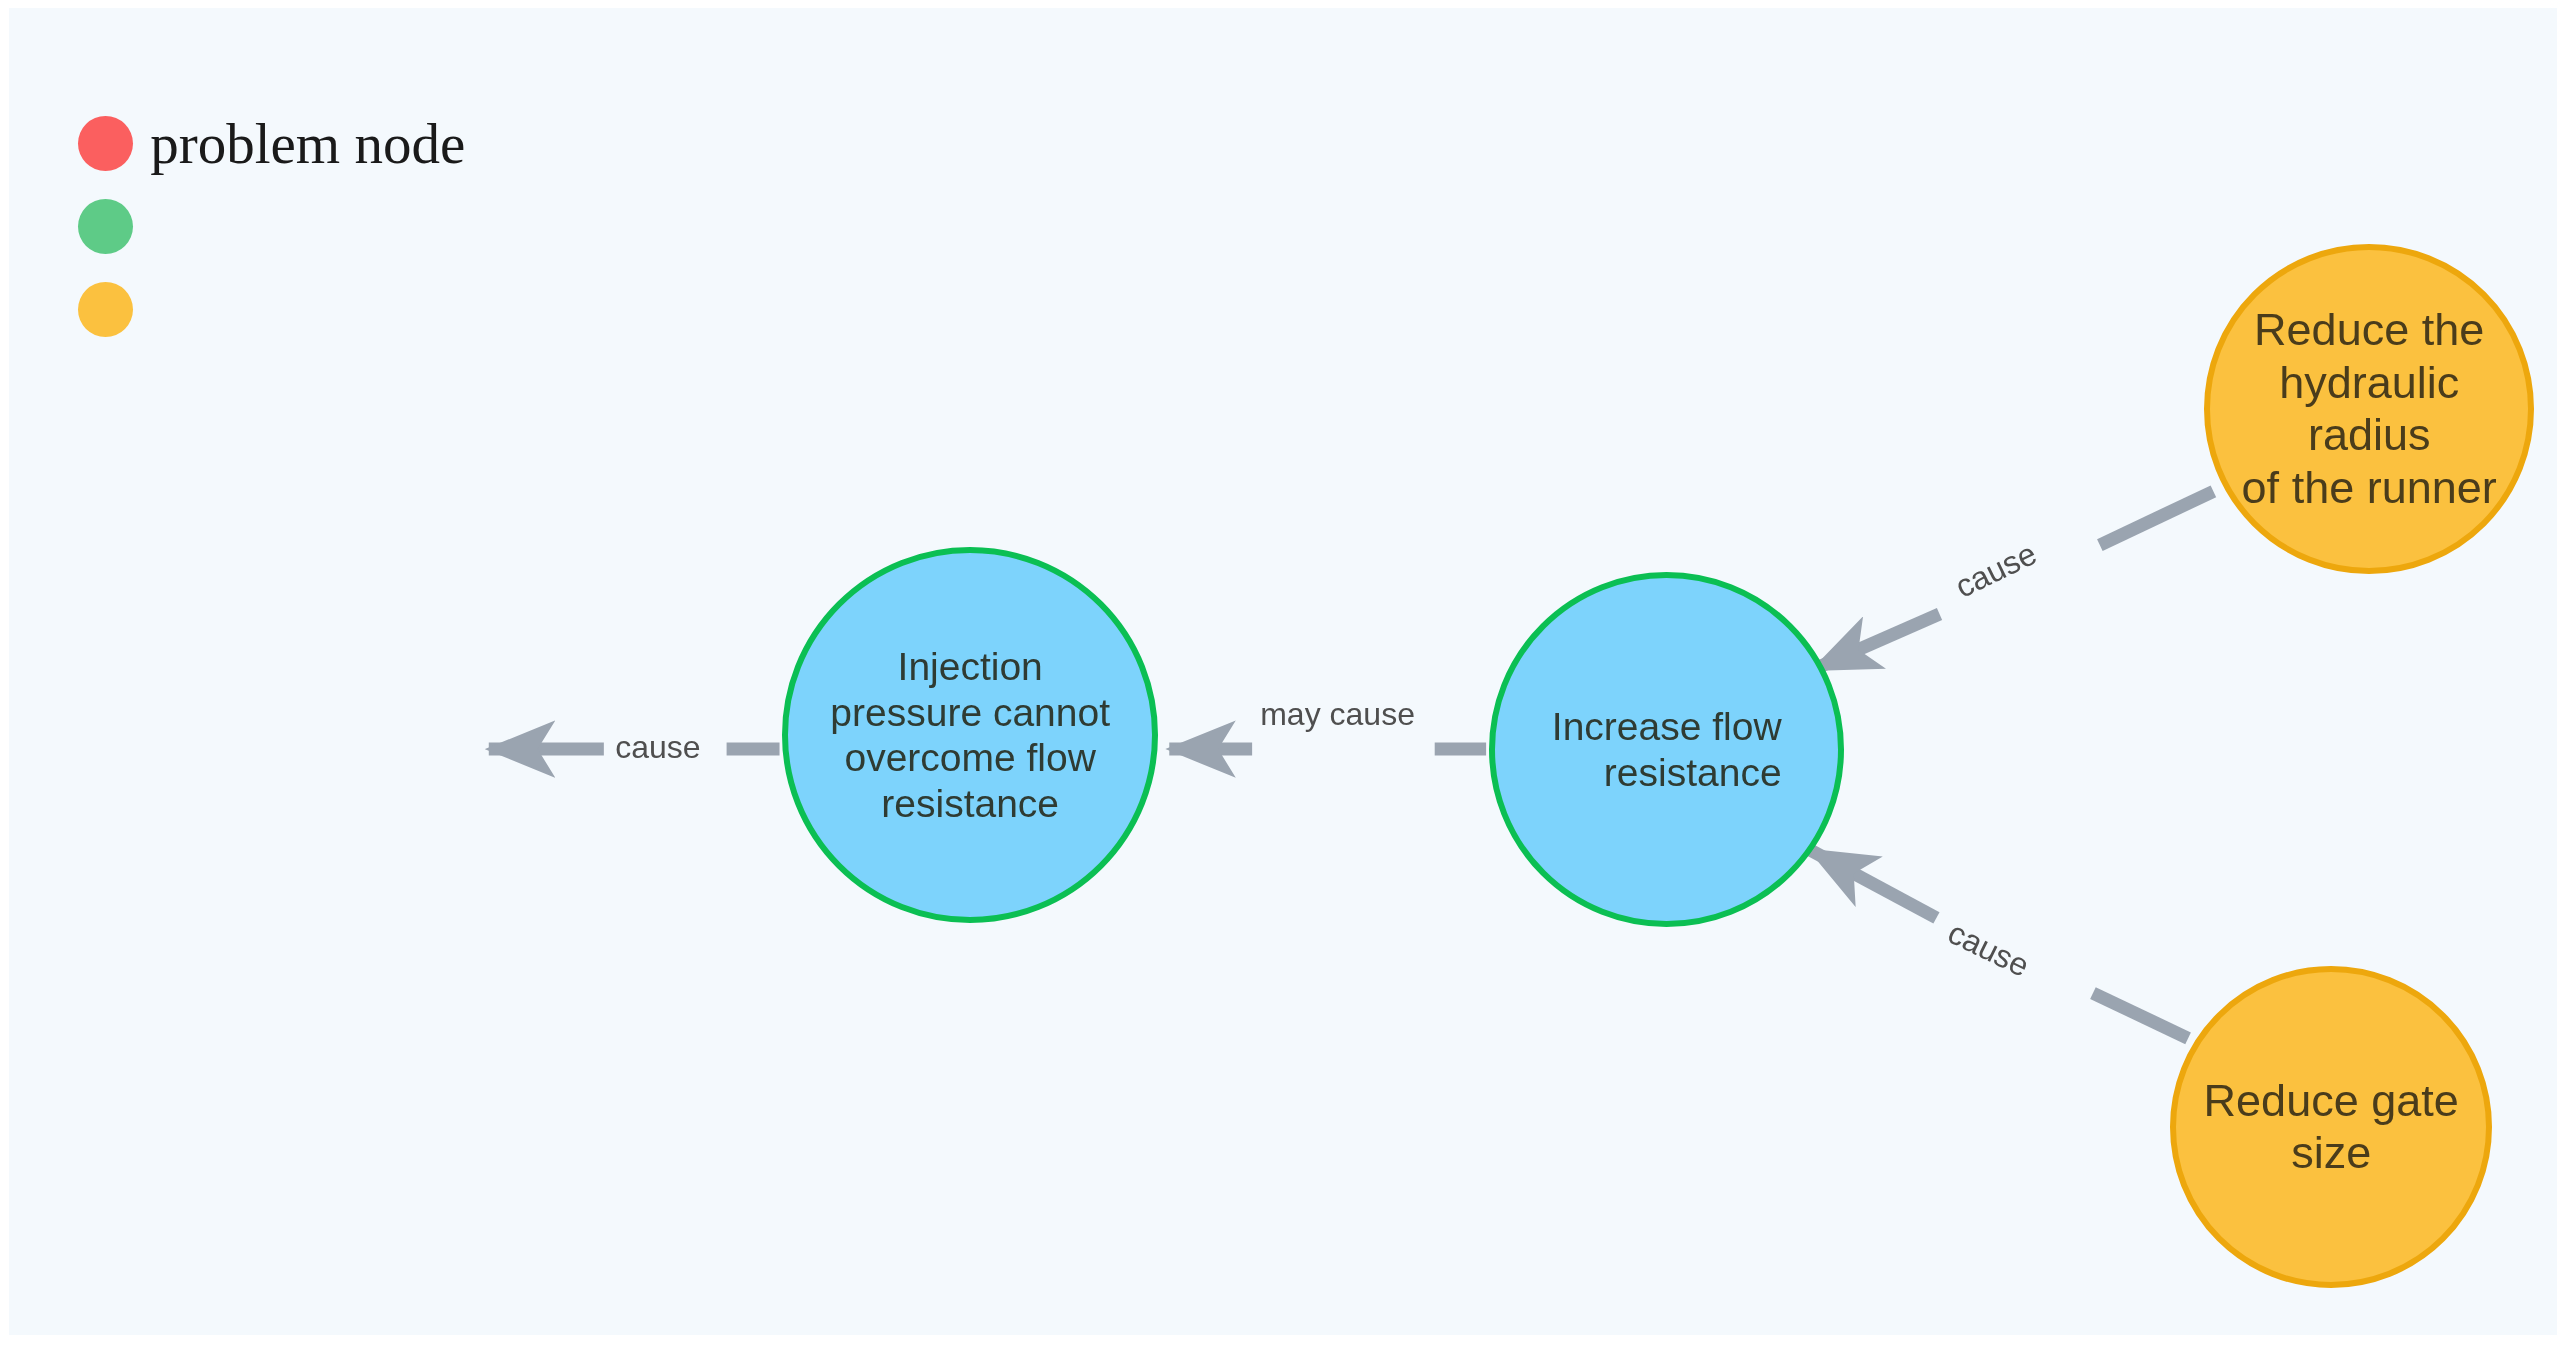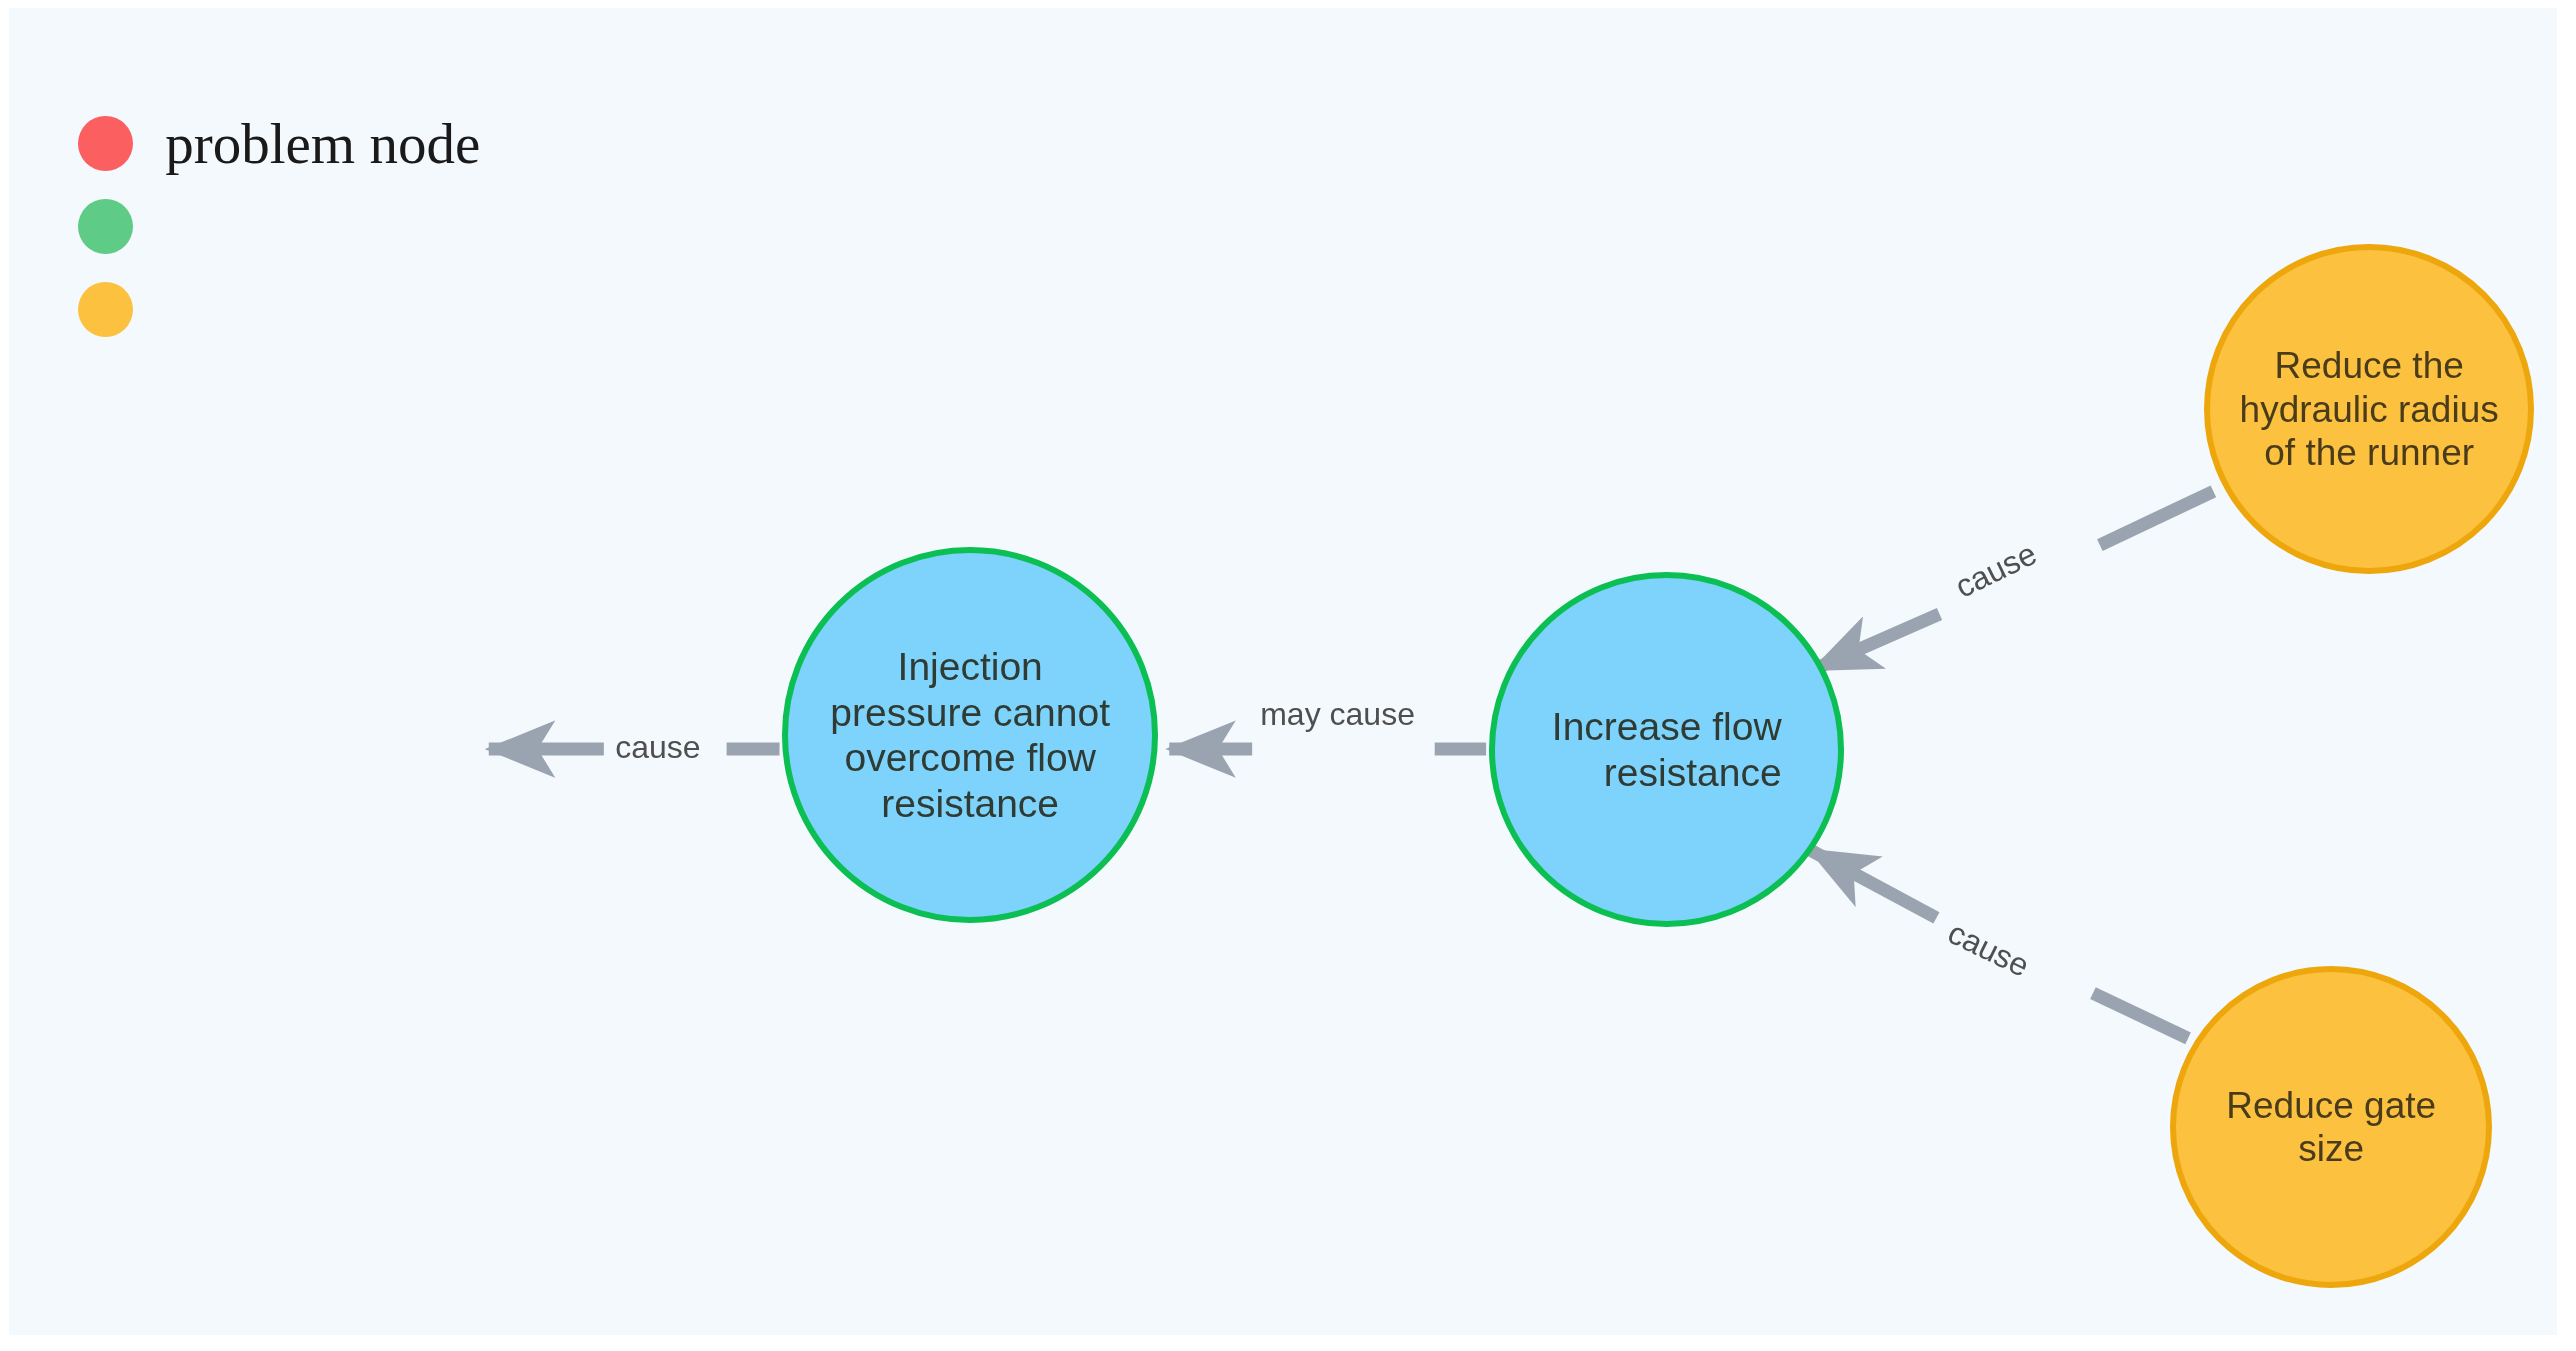--- a/index.html
+++ b/index.html
@@ -28,21 +28,20 @@
   #legend {
     position: absolute;
     left: 69px;
     top: 94px;
     width: 691px;
   }
   .legend-row {
     display: flex;
     align-items: center;
     height: 83px;
-    gap: 15px;
   }
   .legend-swatch {
     width: 55px;
     height: 55px;
     border-radius: 50%;
     flex: 0 0 auto;
   }
   .legend-label {
     font-family: "Liberation Serif", serif;
     font-size: 57px;
@@ -78,21 +77,21 @@
   .node-phenomenon {
     background: #7dd3fc;
     border: 6.1px solid #0bbf53;
     color: #2f3b33;
     font-size: 39px;
   }
   .node-action {
     background: #fbc13f;
     border: 6.1px solid #eda70d;
     color: #4a3c1b;
-    font-size: 37px;
+    font-size: 45px;
     text-align: center;
   }
 
   
   #edges {
     position: absolute;
     left: 0;
     top: 0;
     width: 2576px;
     height: 1351px;

